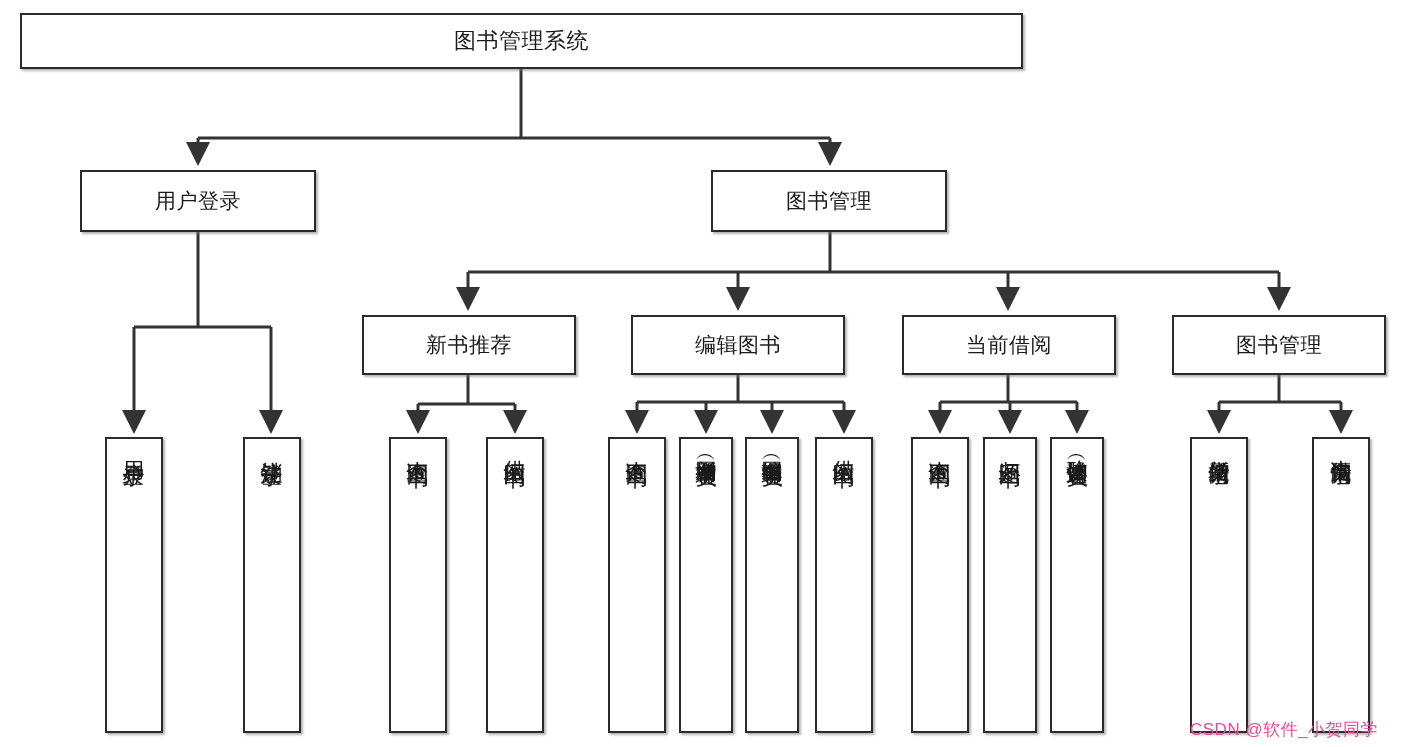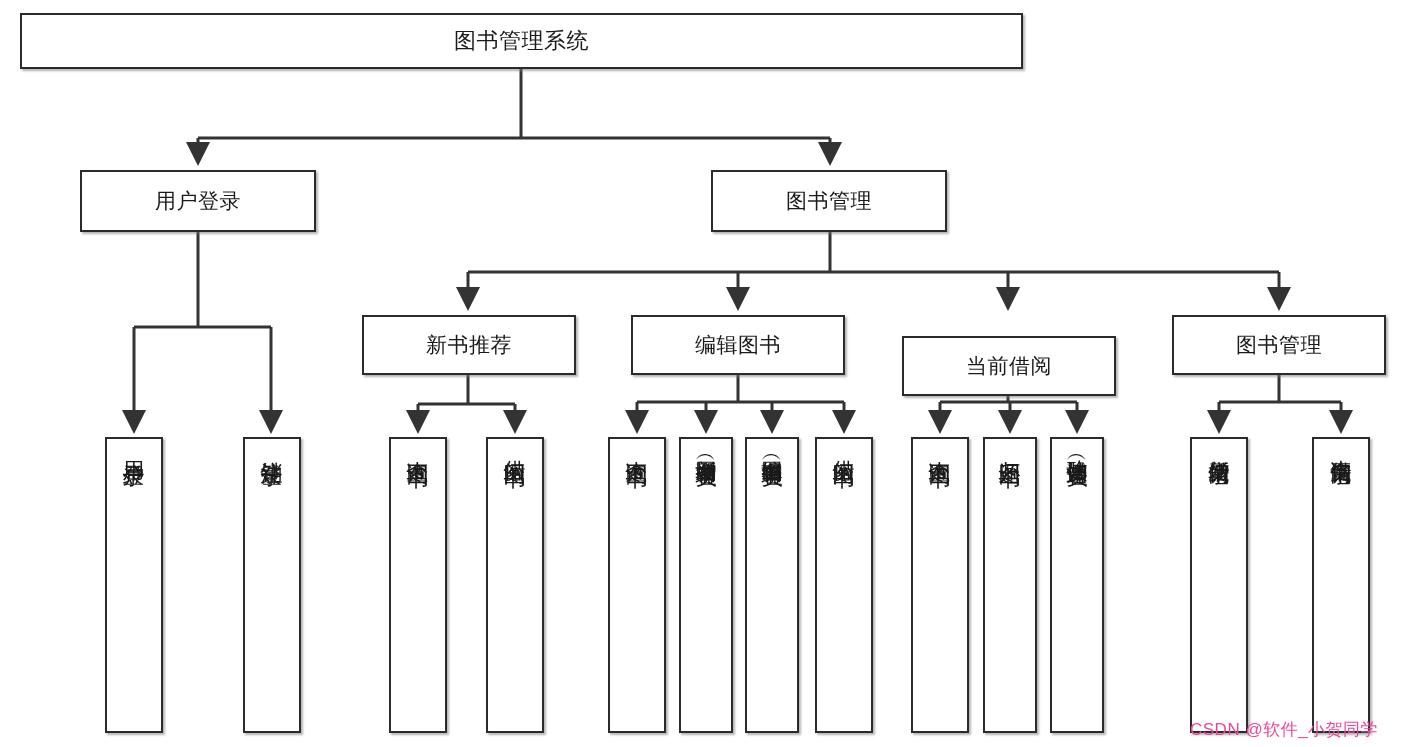--- a/index.html
+++ b/index.html
@@ -144,21 +144,21 @@
   <div class="node horiz" style="left:711px; top:170px; width:236px; height:62px;">
     <span class="label">图书管理</span>
   </div>
 
   <div class="node horiz" style="left:362px; top:315px; width:214px; height:60px;">
     <span class="label">新书推荐</span>
   </div>
   <div class="node horiz" style="left:631px; top:315px; width:214px; height:60px;">
     <span class="label">编辑图书</span>
   </div>
-  <div class="node horiz" style="left:902px; top:315px; width:214px; height:60px;margin-top:21px;">
+  <div class="node horiz" style="left:902px; top:315px; width:214px; height:60px;">
     <span class="label">当前借阅</span>
   </div>
   <div class="node horiz" style="left:1172px; top:315px; width:214px; height:60px;">
     <span class="label">图书管理</span>
   </div>
 
   <div class="node vert" style="left:105px; top:437px; width:58px; height:296px;">
     <span class="label">用户登录</span>
   </div>
   <div class="node vert" style="left:243px; top:437px; width:58px; height:296px;">

